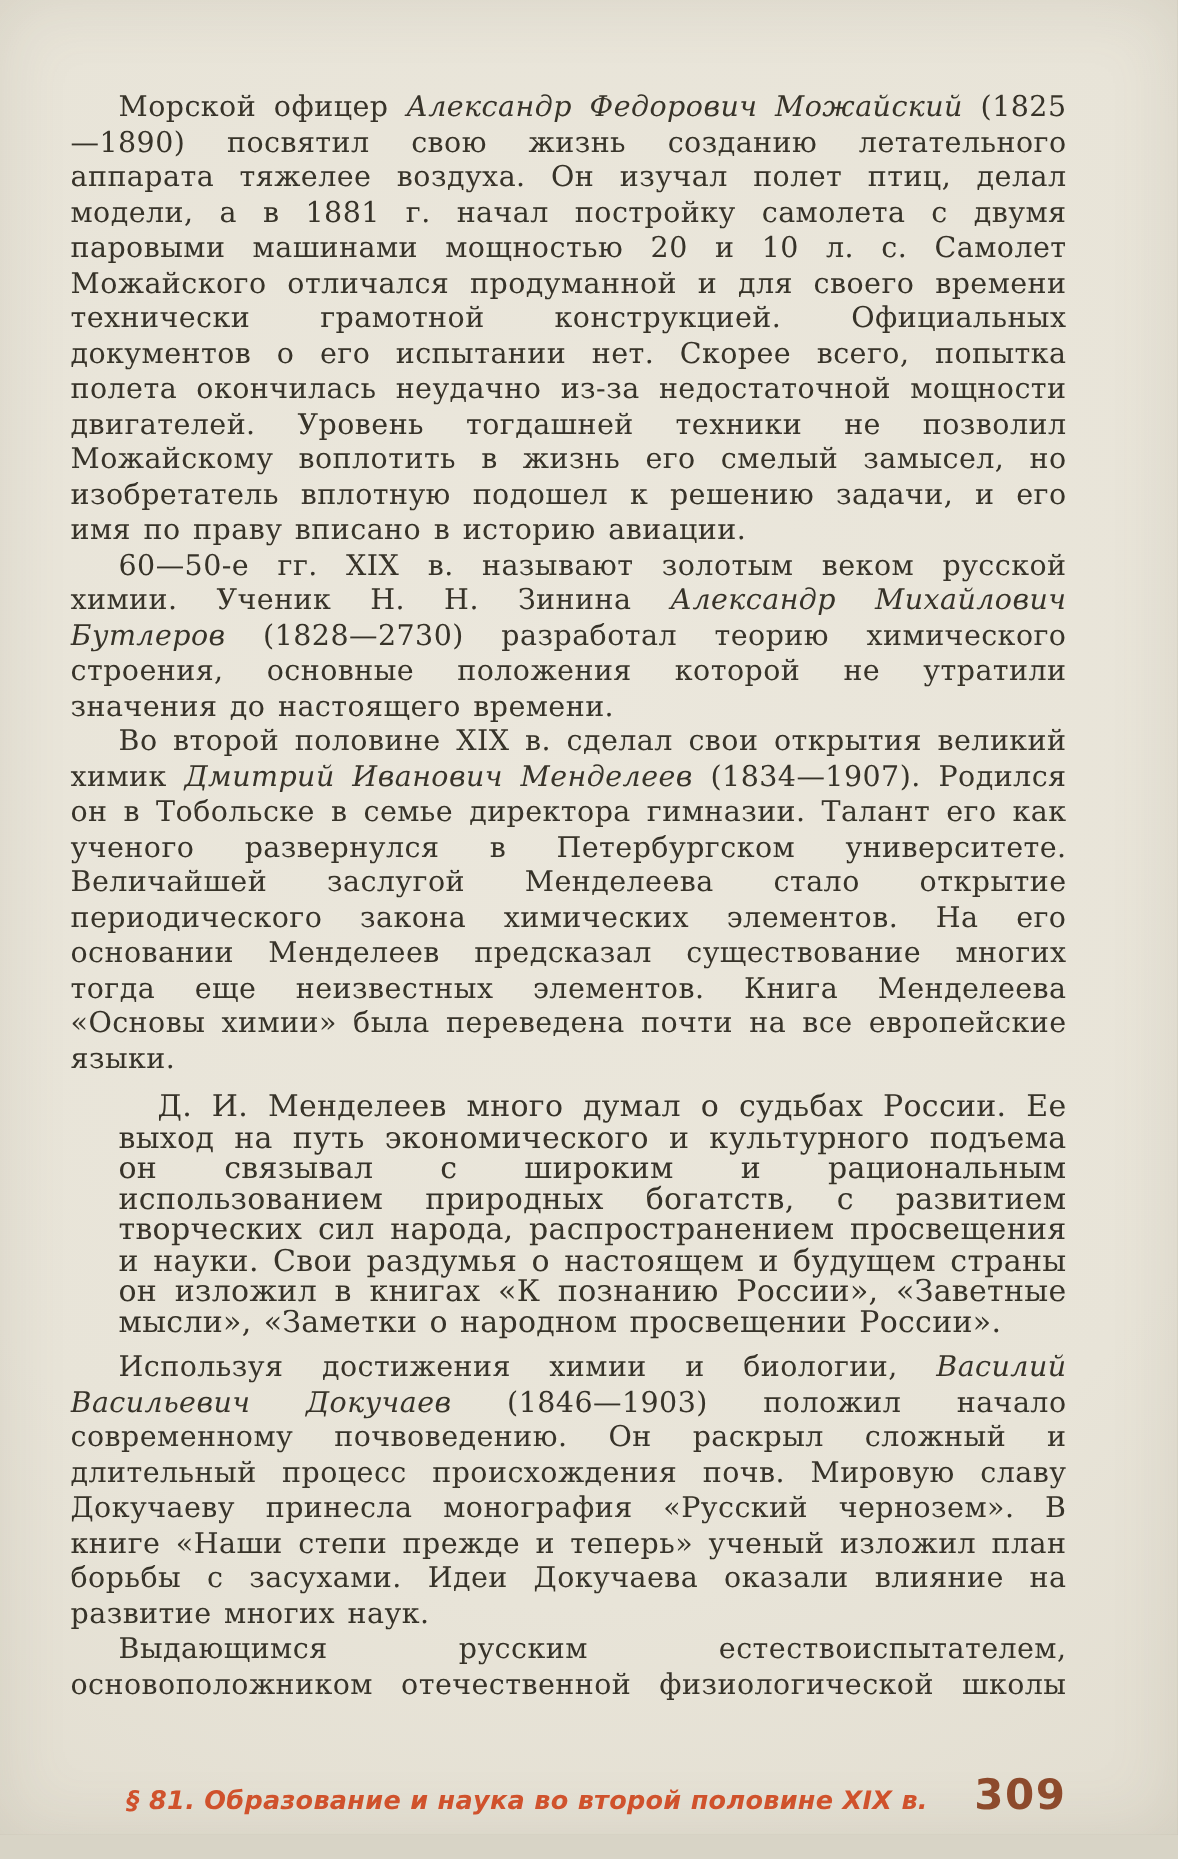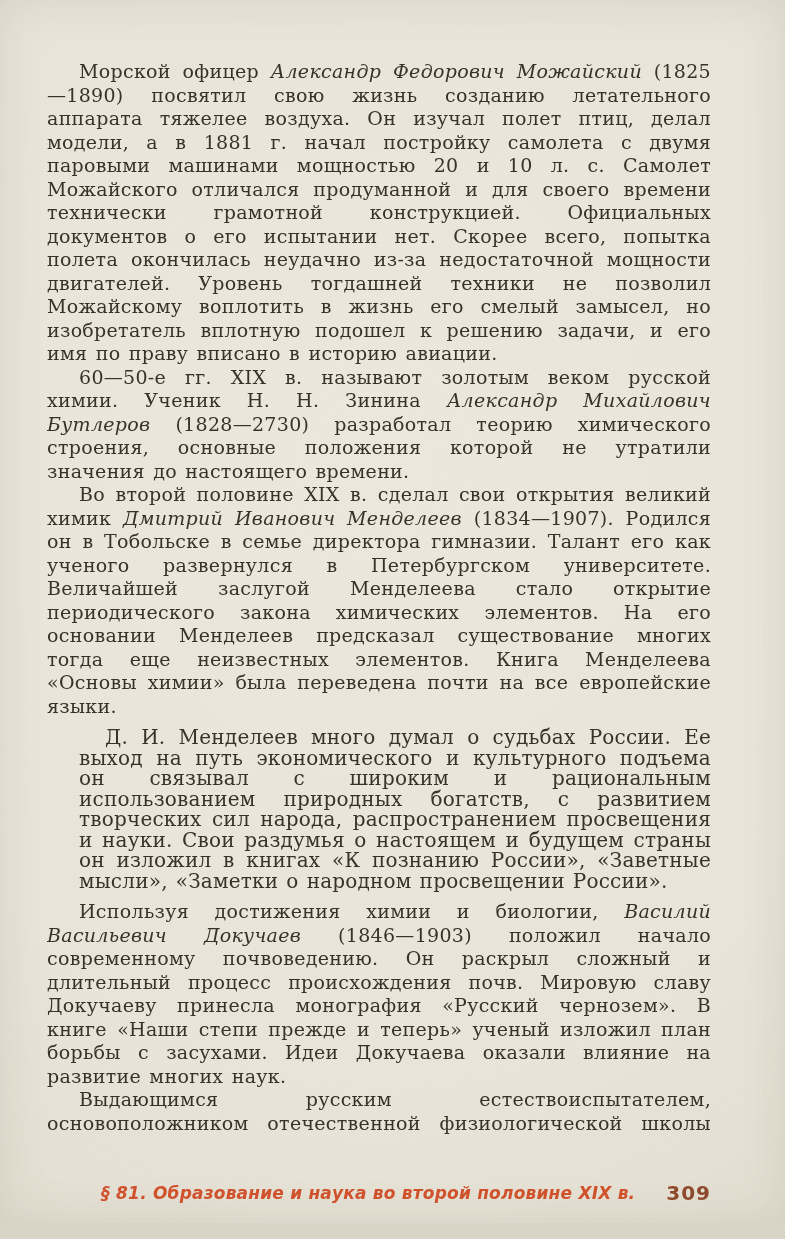--- a/index.html
+++ b/index.html
@@ -65,21 +65,21 @@
   .footer-title {
     font-style: italic;
     font-weight: bold;
     font-size: 17px;
     color: #d0522c;
     letter-spacing: 0.2px;
     white-space: nowrap;
   }
   .page-number {
     font-weight: bold;
-    font-size: 20px;
+    font-size: 28px;
     color: #8d4a2c;
     letter-spacing: 1px;
     line-height: 1;
   }
 </style>
 </head>
 <body>
 
 <div class="page">
 

